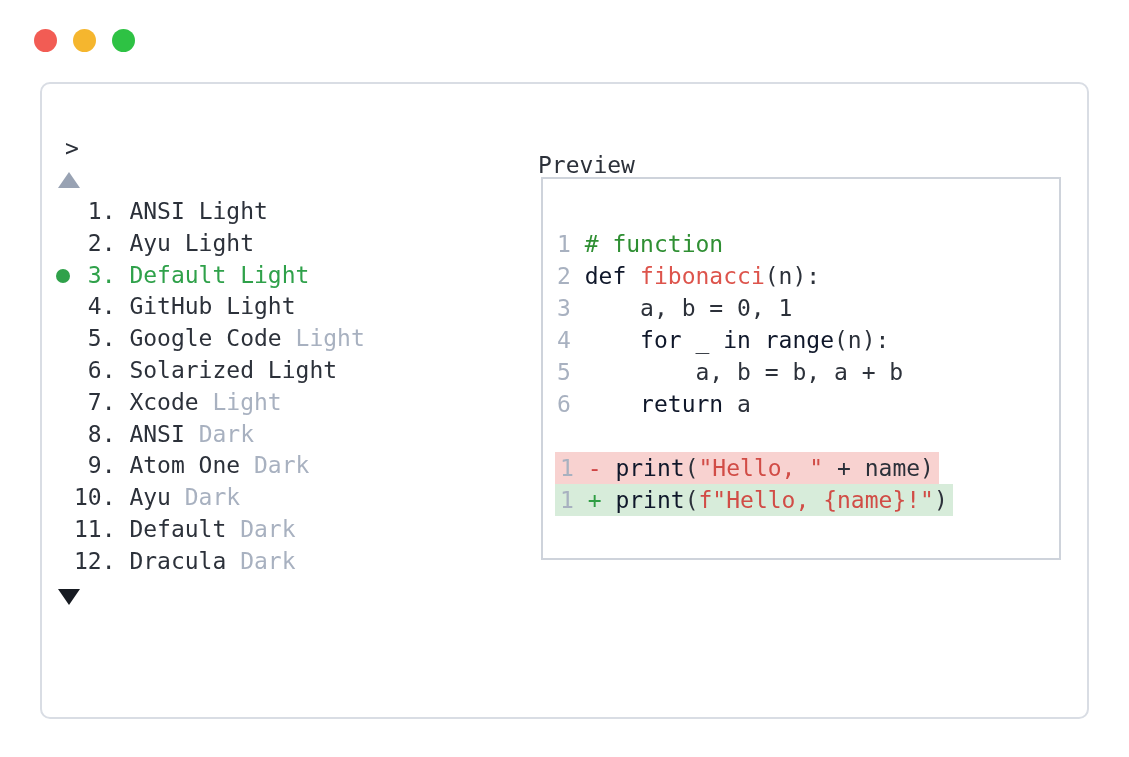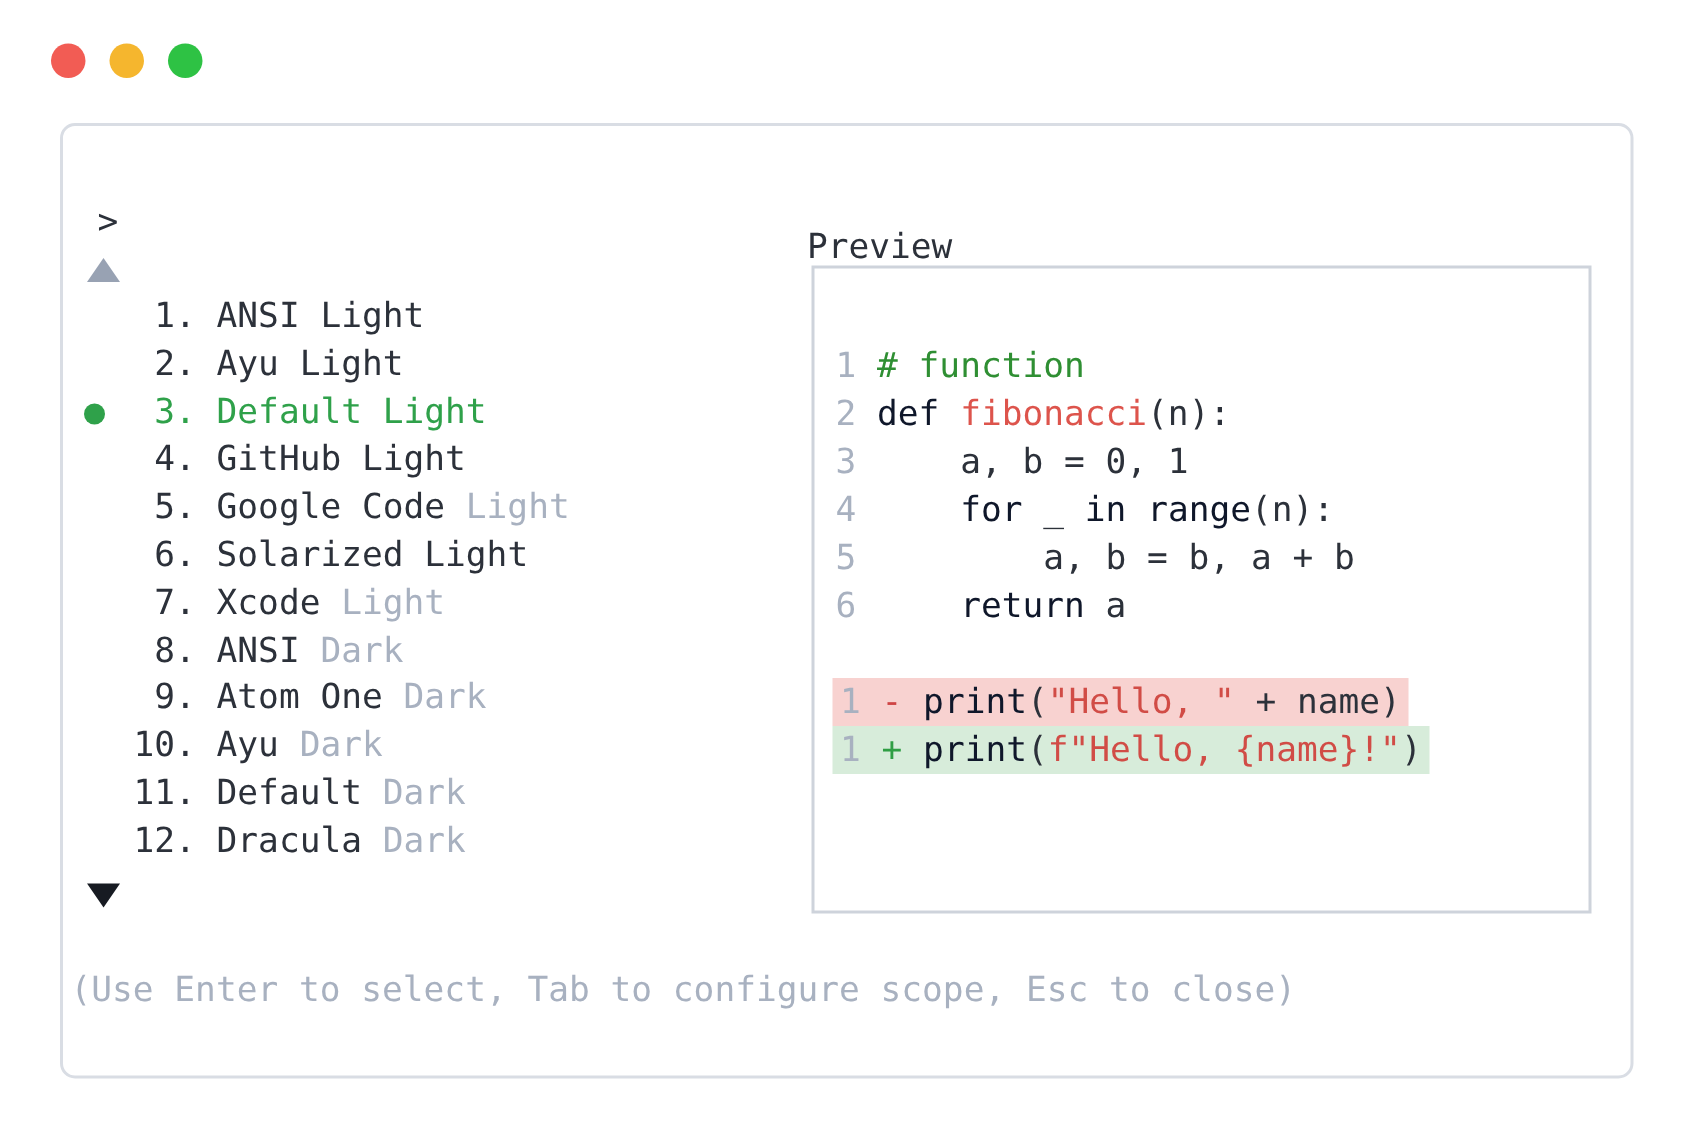--- a/index.html
+++ b/index.html
@@ -45,38 +45,38 @@
   }
   .scroll-down {
     position: absolute; left: 16px; top: 505px;
     width: 0; height: 0;
     border-left: 11px solid transparent; border-right: 11px solid transparent;
     border-top: 16px solid #171b22;
   }
 
   
   .theme-list { position: absolute; left: 0; top: 112px; font-size: 23px; white-space: pre; }
-  .theme-item { position: relative; height: 31.8px; line-height: 31.8px; padding-left: 47px; }
+  .theme-item { position: relative; height: 31.8px; line-height: 31.8px; padding-left: 32px; }
   .theme-item .num { display: inline-block; width: 3ch; text-align: right; }
   .theme-item .variant.muted { color: #a8b1c0; }
   .theme-item.selected { color: #2fa14a; }
   .theme-item .dot {
     position: absolute; left: 14px; top: 9px;
     width: 14px; height: 14px; border-radius: 50%; background: #2fa14a;
   }
 
   .help {
     position: absolute; left: 5px; top: 560px;
     font-size: 23px; line-height: 32px; color: #a8b1c0;
   }
 
   
   .preview-box {
     position: absolute; left: 499px; top: 93px;
-    width: 520px; height: 432px;
+    width: 520px; height: 383px;
     border: 2px solid #ced3db; background: #fff;
   }
   .preview-code {
     position: absolute; left: 14px; top: 49px;
     font-size: 23px; line-height: 32px; white-space: pre;
   }
   .code-line { height: 32px; }
   .ln { color: #a8b1c0; }
   .tok-plain    { color: #2c313a; }
   .tok-comment  { color: #2f8f33; }
@@ -107,20 +107,19 @@
     </div>
 
     <div class="preview-label">Preview</div>
 
     <div class="scroll-up"></div>
 
     <div class="theme-list"><div class="theme-item"><span class="num">1.</span><span class="name"> ANSI</span><span class="variant"> Light</span></div><div class="theme-item"><span class="num">2.</span><span class="name"> Ayu</span><span class="variant"> Light</span></div><div class="theme-item selected"><span class="dot"></span><span class="num">3.</span><span class="name"> Default</span><span class="variant"> Light</span></div><div class="theme-item"><span class="num">4.</span><span class="name"> GitHub</span><span class="variant"> Light</span></div><div class="theme-item"><span class="num">5.</span><span class="name"> Google Code</span><span class="variant muted"> Light</span></div><div class="theme-item"><span class="num">6.</span><span class="name"> Solarized</span><span class="variant"> Light</span></div><div class="theme-item"><span class="num">7.</span><span class="name"> Xcode</span><span class="variant muted"> Light</span></div><div class="theme-item"><span class="num">8.</span><span class="name"> ANSI</span><span class="variant muted"> Dark</span></div><div class="theme-item"><span class="num">9.</span><span class="name"> Atom One</span><span class="variant muted"> Dark</span></div><div class="theme-item"><span class="num">10.</span><span class="name"> Ayu</span><span class="variant muted"> Dark</span></div><div class="theme-item"><span class="num">11.</span><span class="name"> Default</span><span class="variant muted"> Dark</span></div><div class="theme-item"><span class="num">12.</span><span class="name"> Dracula</span><span class="variant muted"> Dark</span></div></div>
 
     <div class="scroll-down"></div>
 
-    <div class="help">(Use Enter to select, Tab to configure scope, Esc to close)</div>
 
     <div class="preview-box">
       <div class="preview-code"><div class="code-line"><span class="ln">1 </span><span class="tok-comment"># function</span></div><div class="code-line"><span class="ln">2 </span><span class="tok-keyword">def</span><span class="tok-plain"> </span><span class="tok-function">fibonacci</span><span class="tok-plain">(n):</span></div><div class="code-line"><span class="ln">3 </span><span class="tok-plain">    a, b = 0, 1</span></div><div class="code-line"><span class="ln">4 </span><span class="tok-plain">    </span><span class="tok-keyword">for</span><span class="tok-plain"> _ </span><span class="tok-keyword">in</span><span class="tok-plain"> </span><span class="tok-keyword">range</span><span class="tok-plain">(n):</span></div><div class="code-line"><span class="ln">5 </span><span class="tok-plain">        a, b = b, a + b</span></div><div class="code-line"><span class="ln">6 </span><span class="tok-plain">    </span><span class="tok-keyword">return</span><span class="tok-plain"> a</span></div><div class="code-line"></div><div class="diff-line removed"><span class="ln">1</span><span class="sign-removed"> - </span><span class="tok-keyword">print</span><span class="tok-plain">(</span><span class="tok-string">"Hello, "</span><span class="tok-plain"> + name)</span></div><div class="diff-line added"><span class="ln">1</span><span class="sign-added"> + </span><span class="tok-keyword">print</span><span class="tok-plain">(</span><span class="tok-string">f"Hello, {name}!"</span><span class="tok-plain">)</span></div></div>
     </div>
 
   </div>
 </div>
 
 </body></html>

